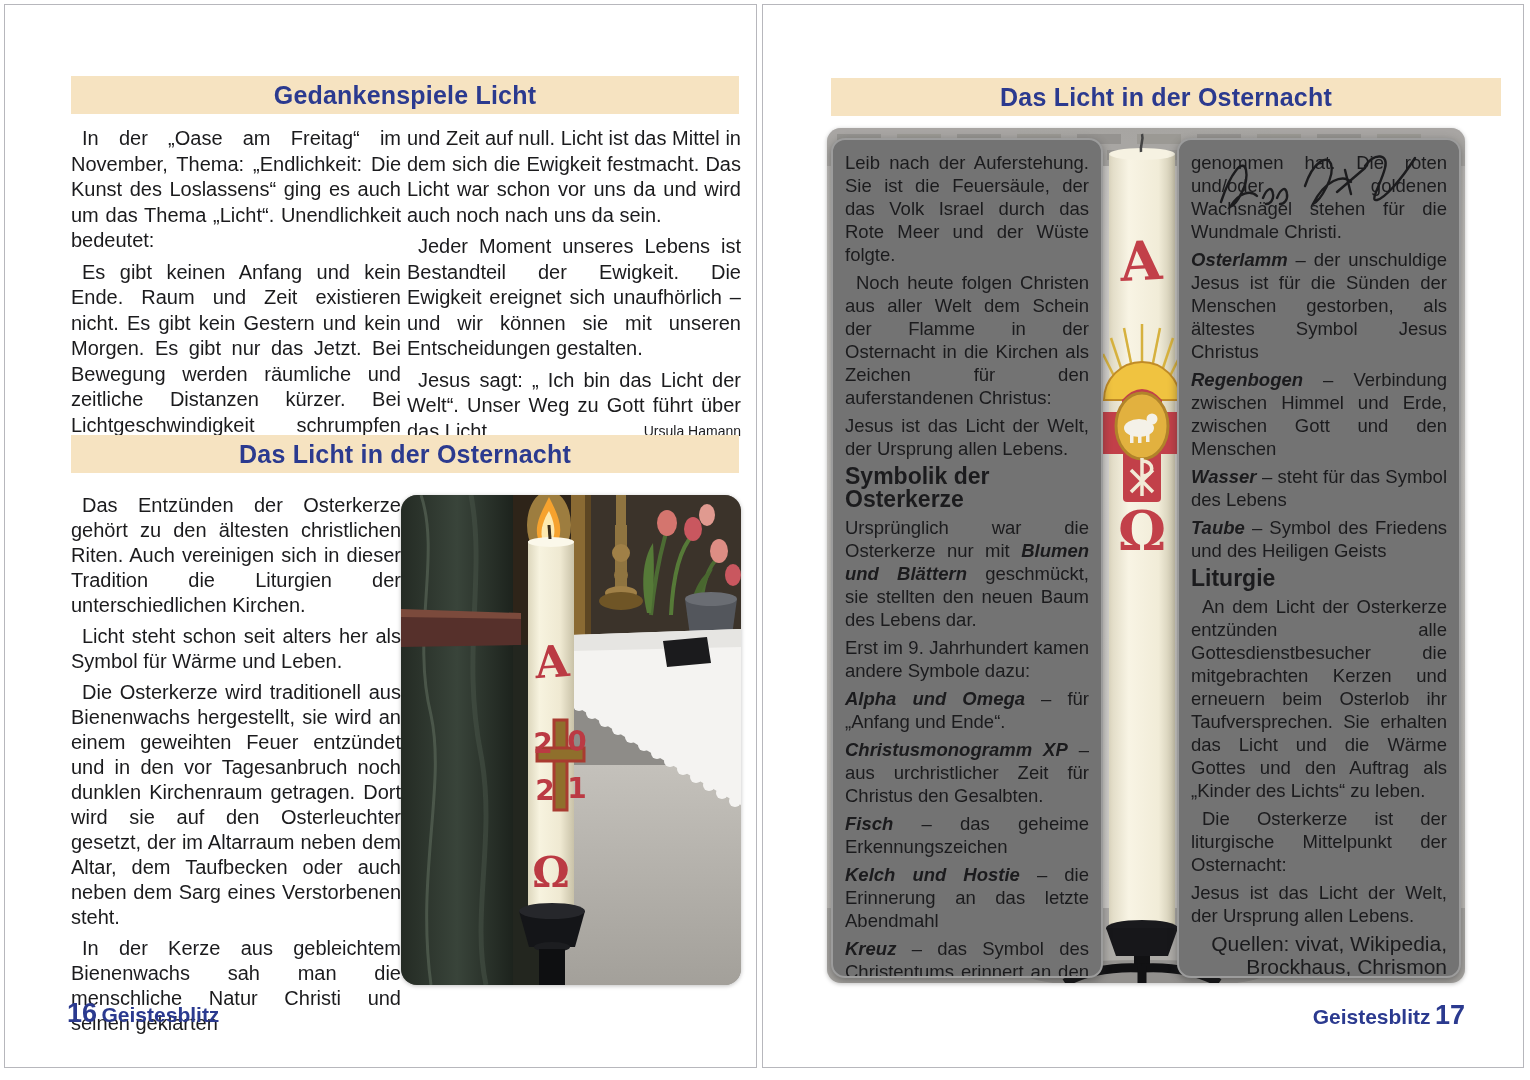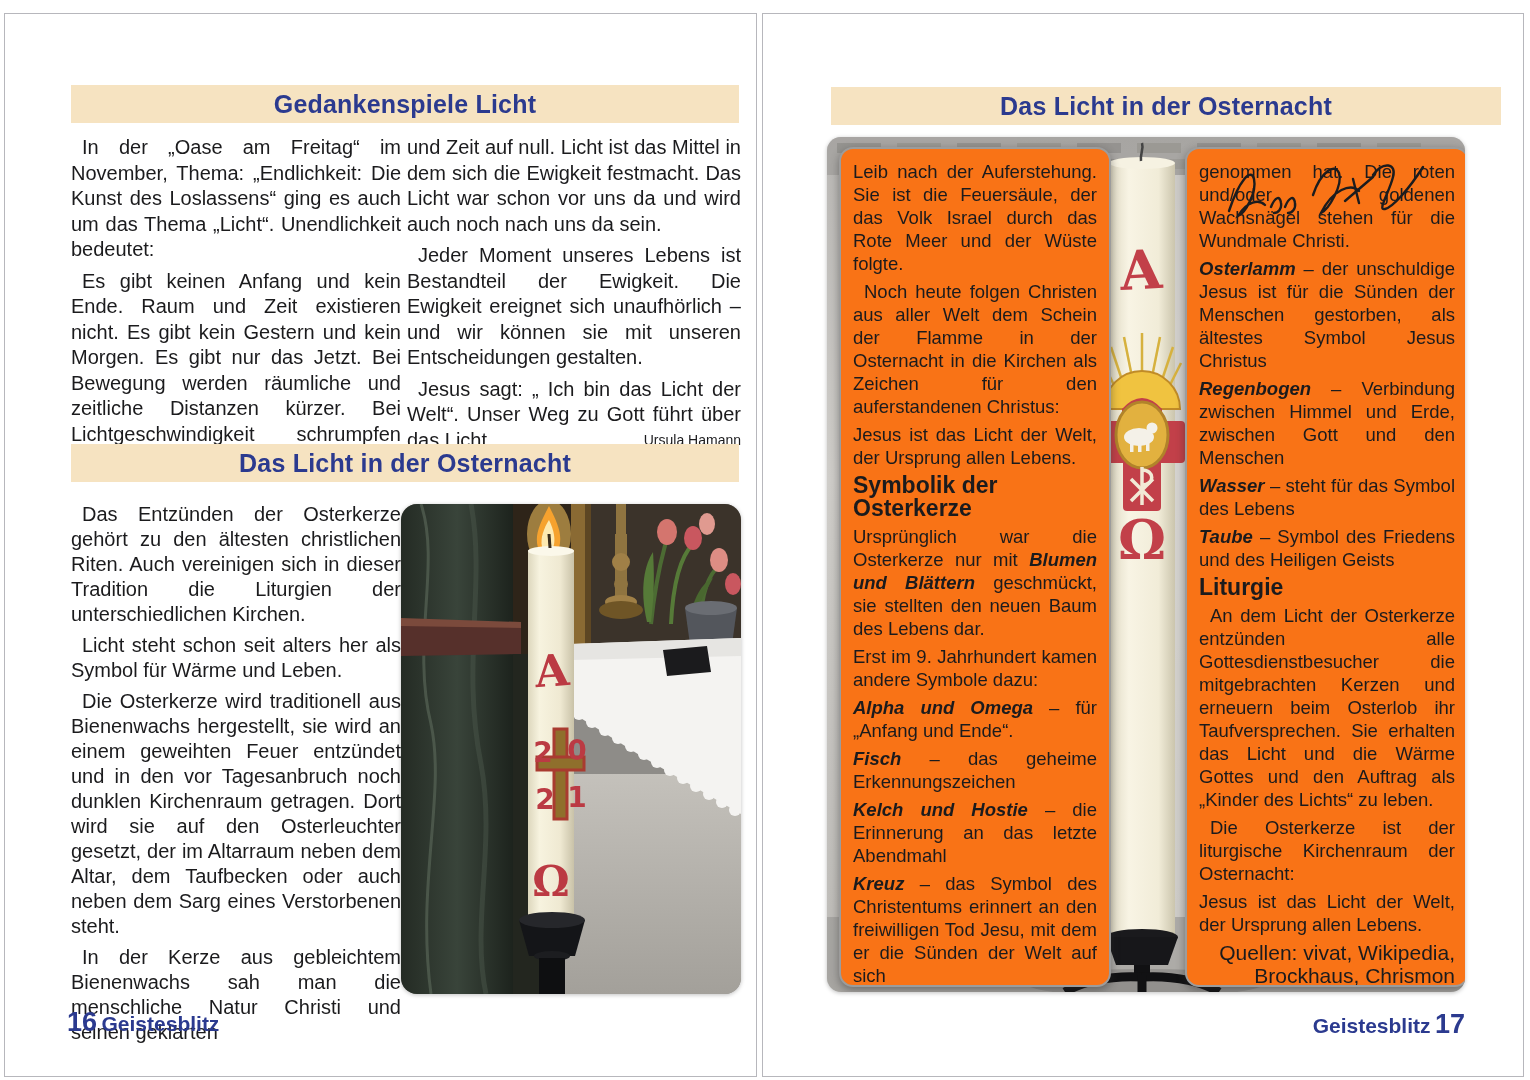--- a/index.html
+++ b/index.html
@@ -1,40 +1,40 @@
 <!DOCTYPE html>
 <html lang="de"><head>
 <meta charset="utf-8">
 <style>
   html,body{margin:0;padding:0;background:#ffffff;}
   body{width:1530px;height:1080px;font-family:"Liberation Sans",sans-serif;color:#1b1b1d;}
   .spread{position:relative;width:1530px;height:1080px;background:#fff;overflow:hidden;}
-  .page{position:absolute;top:13px;height:1064px;background:#fff;border:1px solid #b7b7bc;box-sizing:border-box;}
+  .page{position:absolute;top:4px;height:1064px;background:#fff;border:1px solid #b7b7bc;box-sizing:border-box;}
   .page-left{left:4px;width:753px;}
   .page-right{left:762px;width:762px;}
 
   .bar{position:absolute;background:#f6e3c1;height:38px;}
   .bar h1{margin:0;font-size:25px;line-height:38px;text-align:center;font-weight:bold;color:#2b3a8f;letter-spacing:.2px;}
 
   .col{position:absolute;text-align:justify;font-size:20px;line-height:25.5px;hyphens:auto;-webkit-hyphens:auto;}
   .bp{margin:0 0 6px 0;}
   .ind{text-indent:11px;}
   .author{float:right;font-size:14px;}
 
   .photo1{position:absolute;left:396px;top:490px;width:340px;height:490px;margin:0;
           border-radius:16px;overflow:hidden;box-shadow:0 1px 4px rgba(0,0,0,.25);}
 
   .photo2{position:absolute;left:64px;top:123px;width:638px;height:855px;
           border-radius:14px;overflow:hidden;box-shadow:0 1px 4px rgba(0,0,0,.25);}
   .photo2 svg{position:absolute;left:0;top:0;}
 
-  .tbox{position:absolute;background:#f97316;border:2px solid #9c9c9c;border-radius:14px;
+  .tbox{position:absolute;background:#737373;border:2px solid #9c9c9c;border-radius:14px;
         box-sizing:border-box;padding:11px 12px;overflow:hidden;
         box-shadow:0 3px 8px rgba(40,40,40,.45);
-        font-size:18.5px;line-height:23px;text-align:justify;hyphens:auto;margin-left:8px;-webkit-hyphens:auto;}
+        font-size:18.5px;line-height:23px;text-align:justify;hyphens:auto;-webkit-hyphens:auto;}
   .tbox .bp{margin:0 0 5px 0;}
   .tbox-l{left:4px;top:10px;width:272px;height:840px;}
   .tbox-r{left:350px;top:10px;width:284px;height:840px;}
   .boxhead{font-weight:bold;font-size:23px;margin:7px 0 4px 0;text-align:left;}
   .term{font-weight:bold;font-style:italic;}
   .sources{font-size:21px;text-align:right;margin-top:4px;}
   .signature{display:block;margin:6px 0 0 34px;}
 
   .foot{position:absolute;color:#2b3a8f;font-weight:bold;}
   .foot .pn{font-size:27px;}
@@ -282,34 +282,35 @@
       </svg>
 
       <div class="tbox tbox-l">
         <p class="bp">Leib nach der Auferstehung. Sie ist die Feuersäule, der das Volk Israel durch das Rote Meer und der Wüste folgte.</p>
         <p class="bp ind">Noch heute folgen Christen aus aller Welt dem Schein der Flamme in der Osternacht in die Kirchen als Zeichen für den auferstandenen Christus:</p>
         <p class="bp">Jesus ist das Licht der Welt, der Ursprung allen Lebens.</p>
         <p class="bp boxhead">Symbolik der Osterkerze</p>
         <p class="bp"><span>Ursprünglich war die Osterkerze nur mit </span><span class="term">Blumen und Blättern</span><span> geschmückt, sie stellten den neuen Baum des Lebens dar.</span></p>
         <p class="bp">Erst im 9. Jahrhundert kamen andere Symbole dazu:</p>
         <p class="bp"><span class="term">Alpha und Omega</span><span> – für „Anfang und Ende“.</span></p>
+        <p class="bp"><span class="term">Christusmonogramm XP</span><span> – aus urchristlicher Zeit für Christus den Gesalbten.</span></p>
         <p class="bp"><span class="term">Fisch</span><span> – das geheime Erkennungszeichen</span></p>
         <p class="bp"><span class="term">Kelch und Hostie</span><span> – die Erinnerung an das letzte Abendmahl</span></p>
         <p class="bp"><span class="term">Kreuz</span><span> – das Symbol des Christentums erinnert an den freiwilligen Tod Jesu, mit dem er die Sünden der Welt auf sich</span></p>
       </div>
 
       <div class="tbox tbox-r">
         <p class="bp">genommen hat. Die roten und/oder goldenen Wachsnägel stehen für die Wundmale Christi.</p>
         <p class="bp"><span class="term">Osterlamm</span><span> – der unschuldige Jesus ist für die Sünden der Menschen gestorben, als ältestes Symbol Jesus Christus</span></p>
         <p class="bp"><span class="term">Regenbogen</span><span> – Verbindung zwischen Himmel und Erde, zwischen Gott und den Menschen</span></p>
         <p class="bp"><span class="term">Wasser</span><span> – steht für das Symbol des Lebens</span></p>
         <p class="bp"><span class="term">Taube</span><span> – Symbol des Friedens und des Heiligen Geists</span></p>
         <p class="bp boxhead">Liturgie</p>
         <p class="bp ind">An dem Licht der Osterkerze entzünden alle Gottesdienstbesucher die mitgebrachten Kerzen und erneuern beim Osterlob ihr Taufversprechen. Sie erhalten das Licht und die Wärme Gottes und den Auftrag als „Kinder des Lichts“ zu leben.</p>
-        <p class="bp ind">Die Osterkerze ist der liturgische Kirchenraum der Osternacht:</p>
+        <p class="bp ind">Die Osterkerze ist der liturgische Mittelpunkt der Osternacht:</p>
         <p class="bp">Jesus ist das Licht der Welt, der Ursprung allen Lebens.</p>
         <p class="bp sources">Quellen: vivat, Wikipedia, Brockhaus, Chrismon</p>
         <svg class="signature" width="210" height="66" viewBox="0 0 210 66">
           <g stroke="#1c1c1e" stroke-width="2.4" fill="none" stroke-linecap="round">
             <path d="M8,56 C18,26 30,12 33,24 C36,38 24,58 17,61 C26,46 38,44 44,50"></path>
             <path d="M50,52 c4,-10 9,-12 10,-4 c1,6 -3,10 -7,10"></path>
             <path d="M64,52 c4,-10 9,-12 10,-4 c1,6 -3,10 -7,10"></path>
             <path d="M92,40 C100,16 114,8 118,18 C122,30 108,54 100,58 C112,34 130,28 138,36"></path>
             <path d="M124,46 L152,22"></path>
             <path d="M132,24 L138,48"></path>

